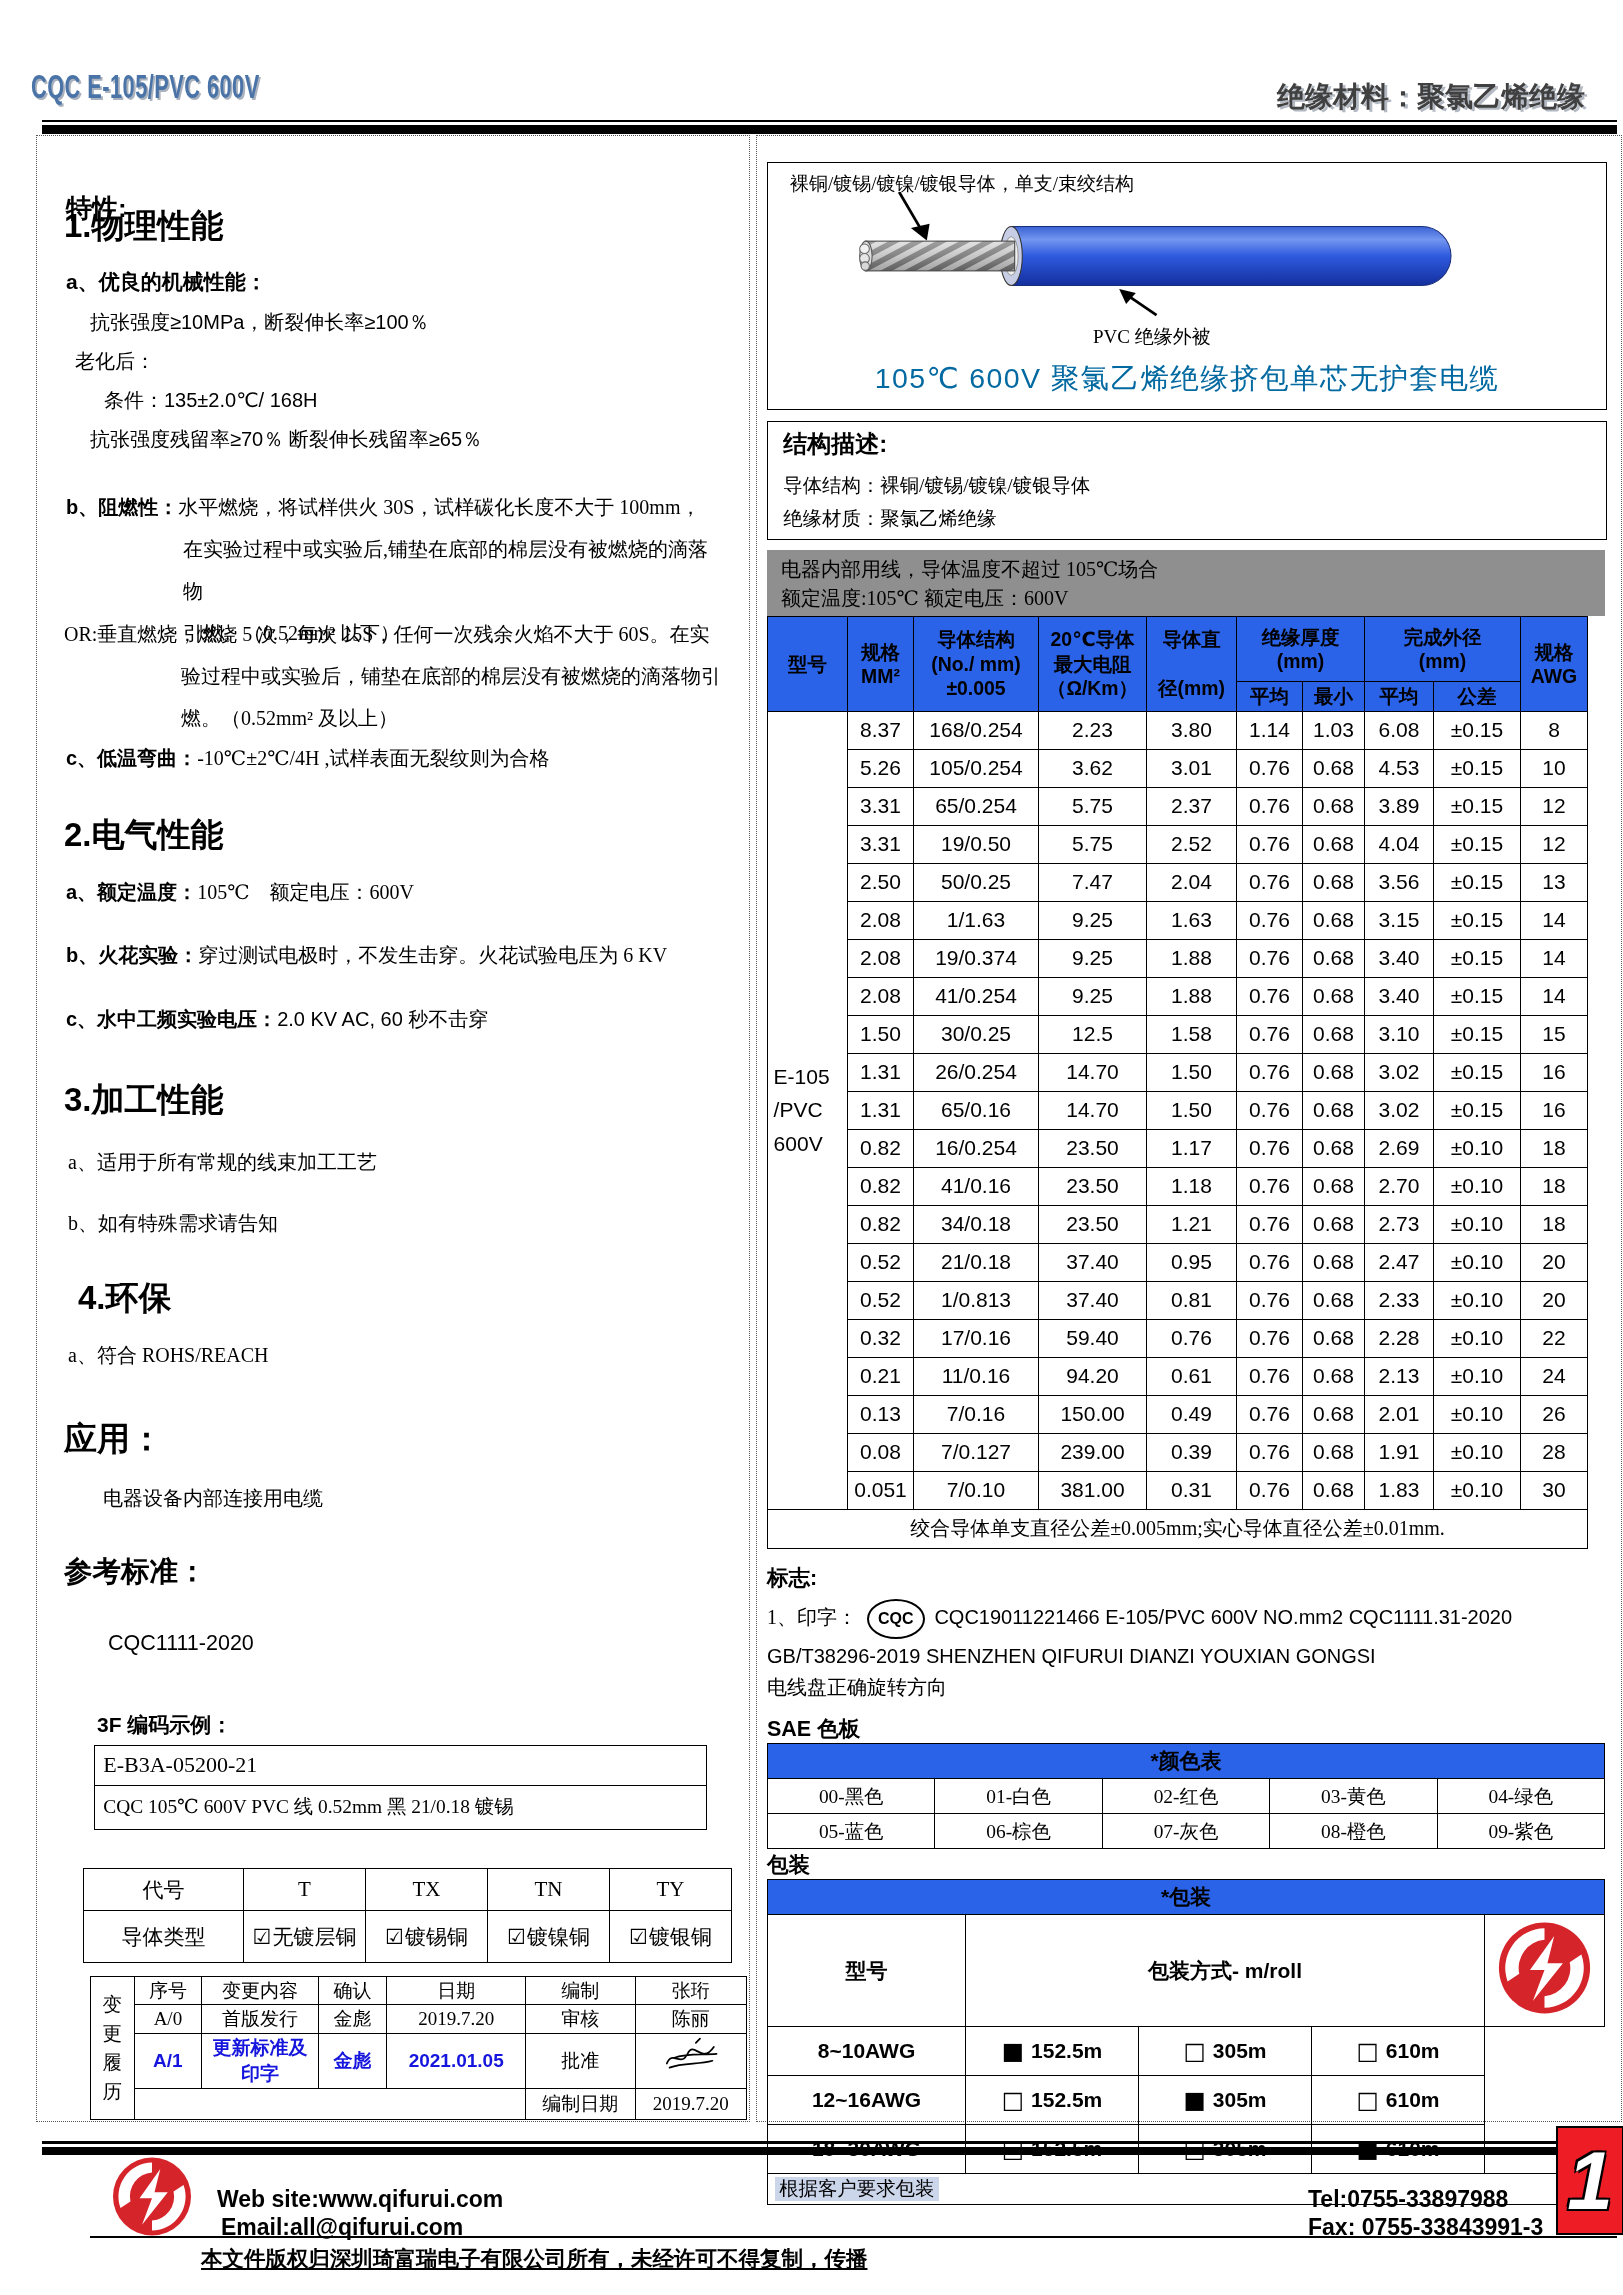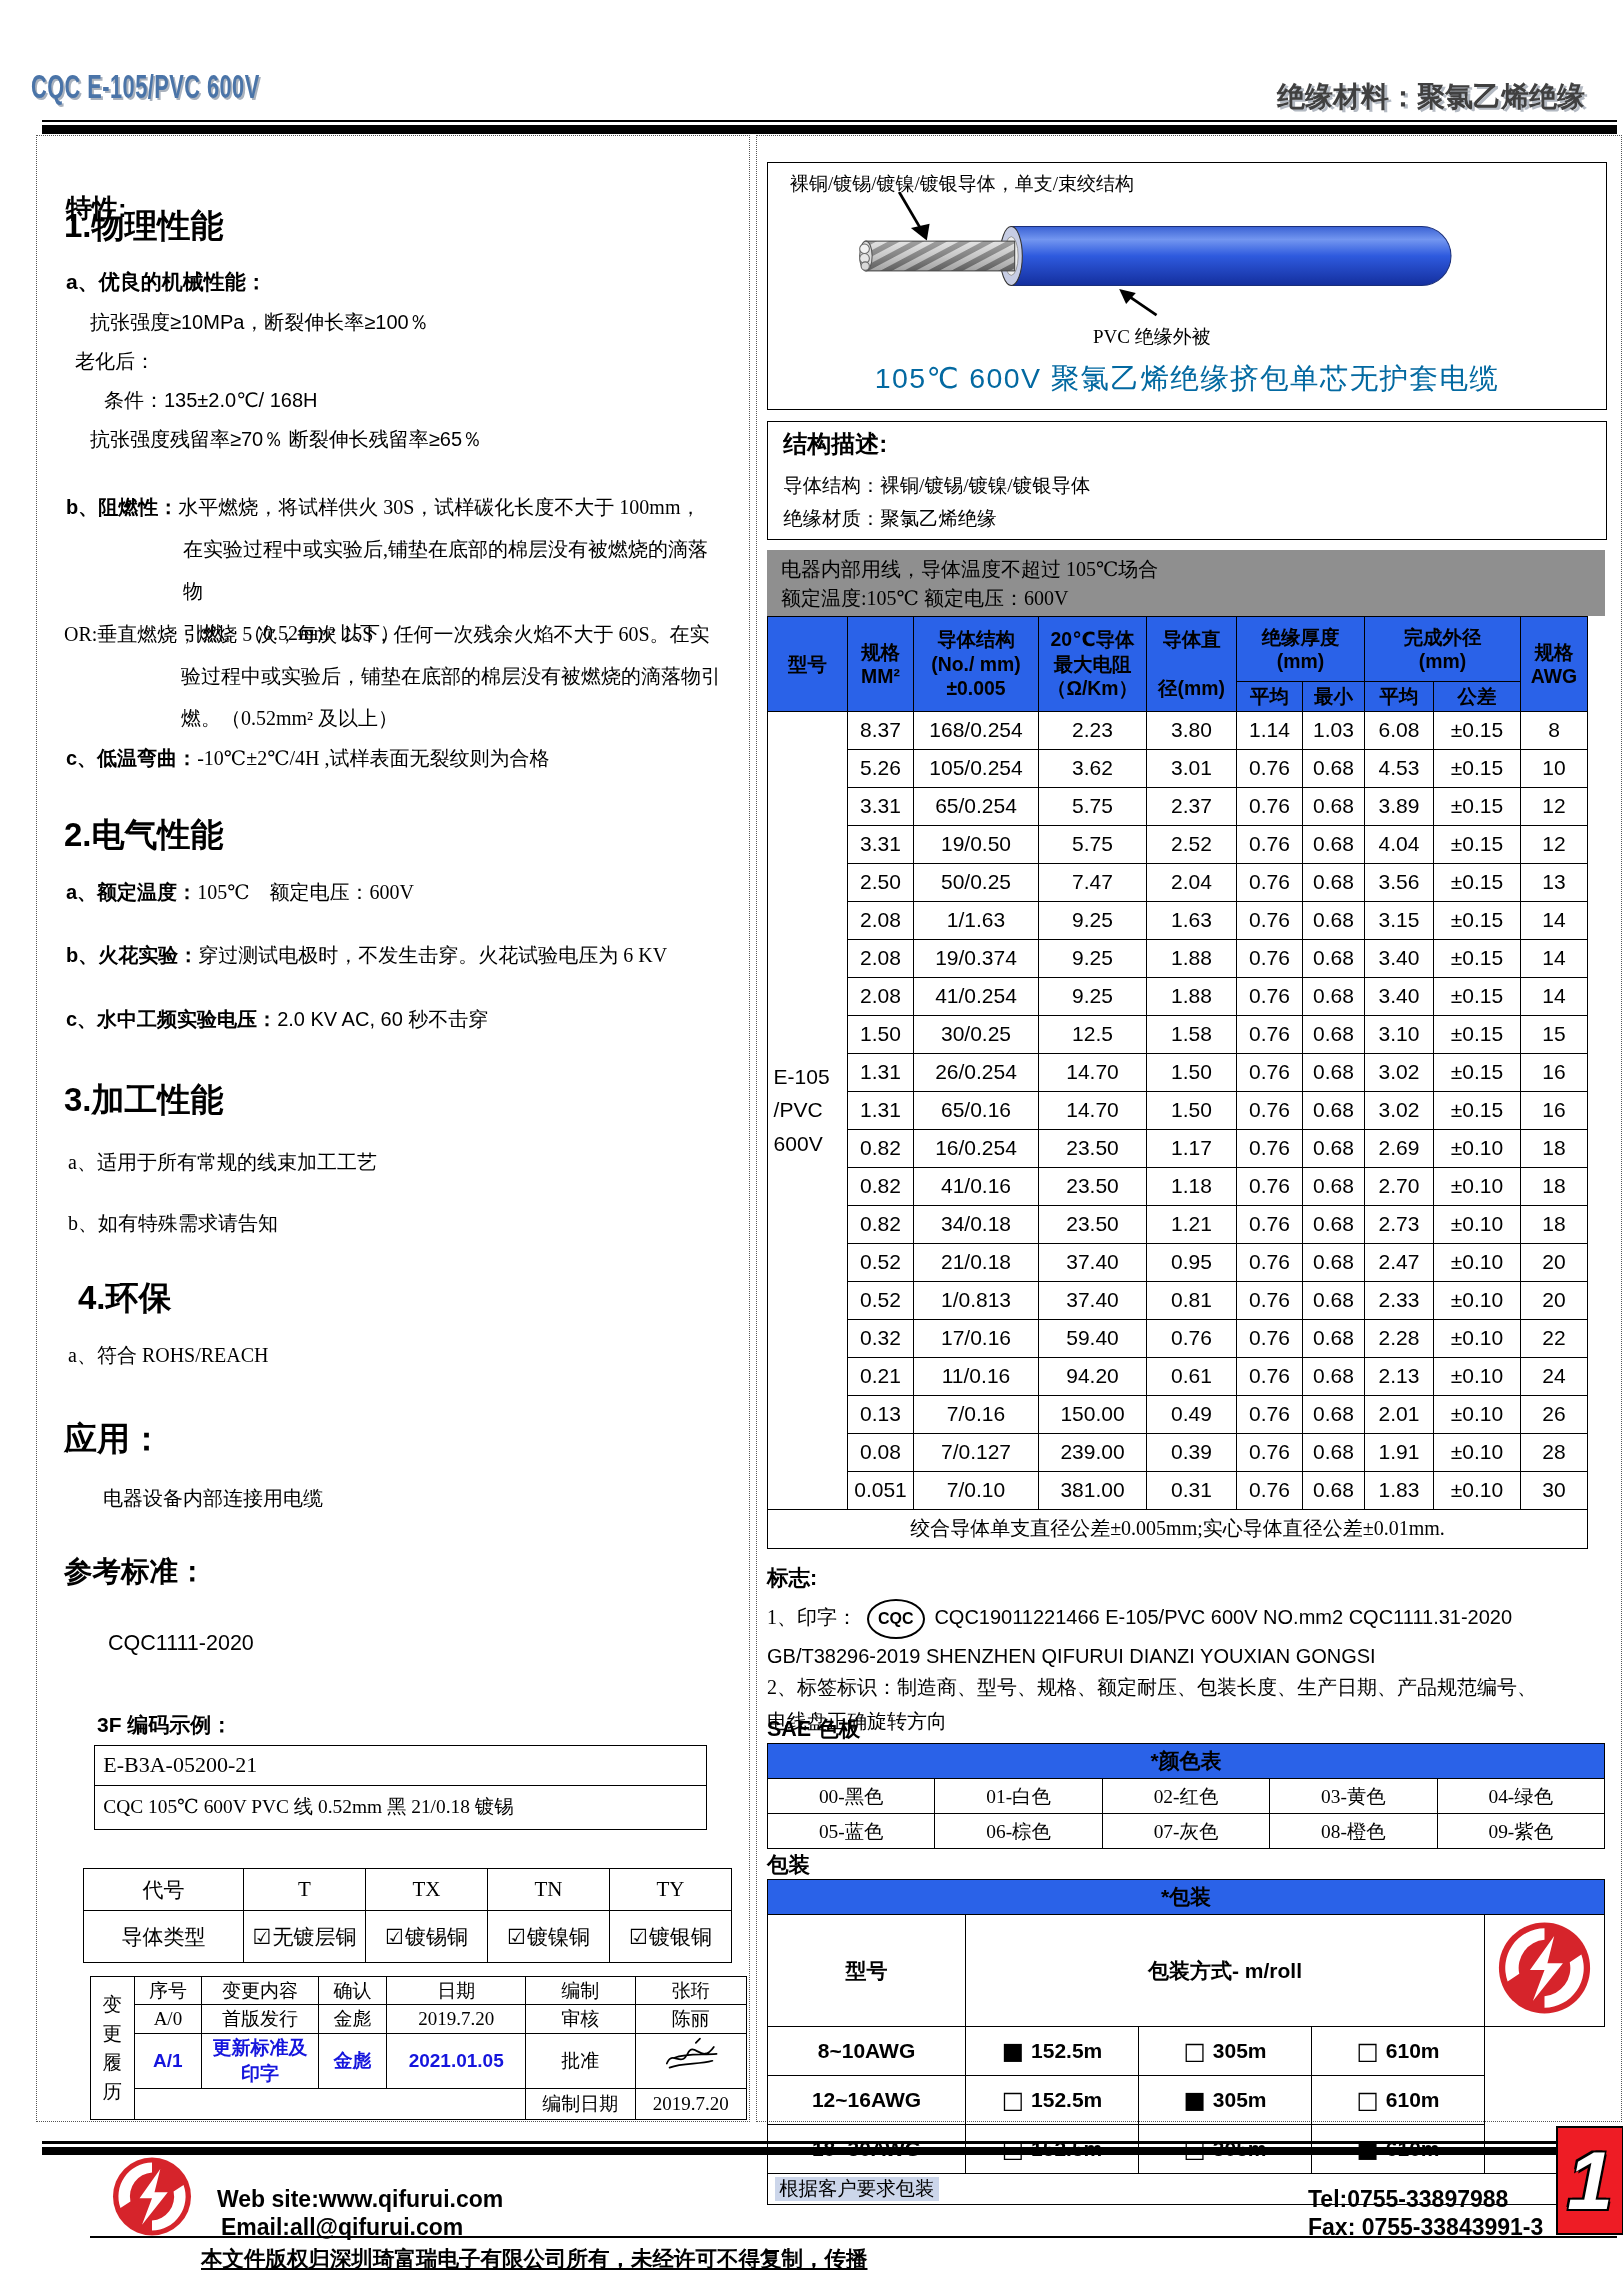--- a/index.html
+++ b/index.html
@@ -608,21 +608,20 @@
       </tr>
     </tbody>
   </table>
 
   <div class="abs" id="marking">
     <div class="mark-h">标志:</div>
     <div class="mark-line">
       <span>1、印字：</span><span class="cqc-badge">CQC</span><span style="font-family:'Liberation Sans','DejaVu Sans',sans-serif;">CQC19011221466  E-105/PVC  600V  NO.mm2  CQC1111.31-2020</span>
     </div>
     <div class="mark-line" style="font-family:'Liberation Sans','DejaVu Sans',sans-serif;">GB/T38296-2019 SHENZHEN QIFURUI DIANZI YOUXIAN GONGSI</div>
-    <div class="mark-line">2、标签标识：制造商、型号、规格、额定耐压、包装长度、生产日期、产品规范编号、</div>
     <div class="mark-line">电线盘正确旋转方向</div>
   </div>
 
   <div class="abs sae-label">SAE 色板</div>
   <table class="abs colortab">
     <thead>
         <tr>
           <th colspan="5">*颜色表</th>
         </tr>
       </thead>

